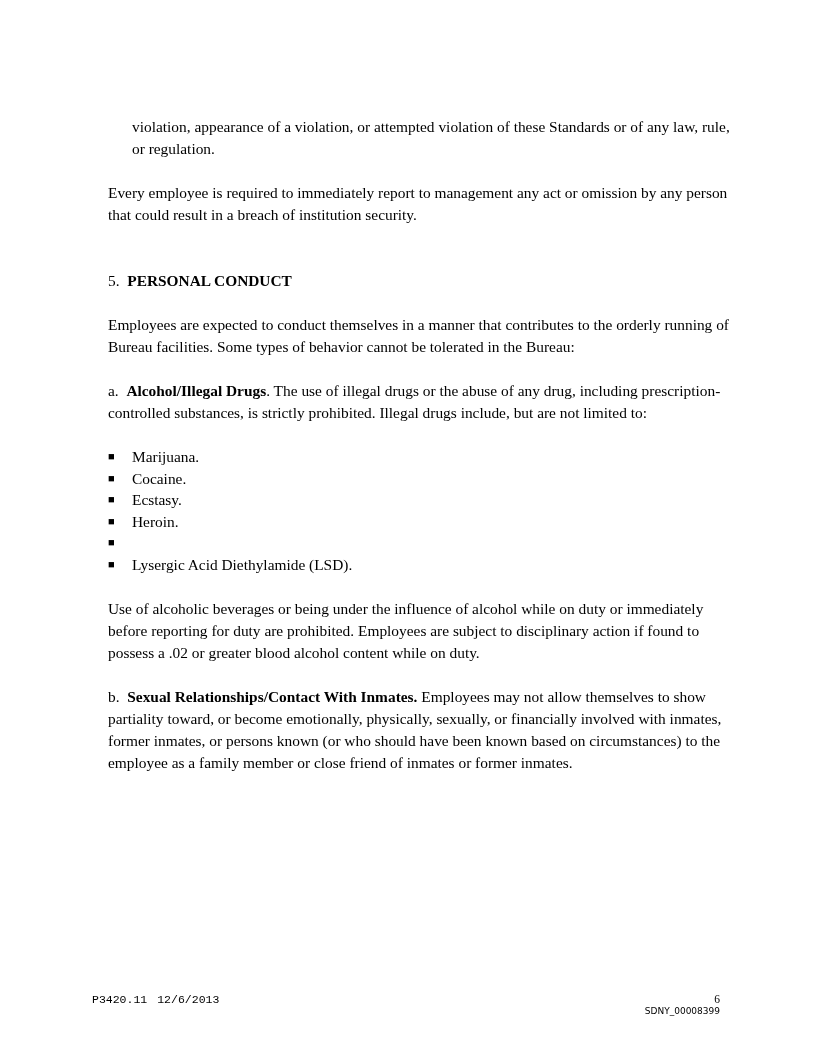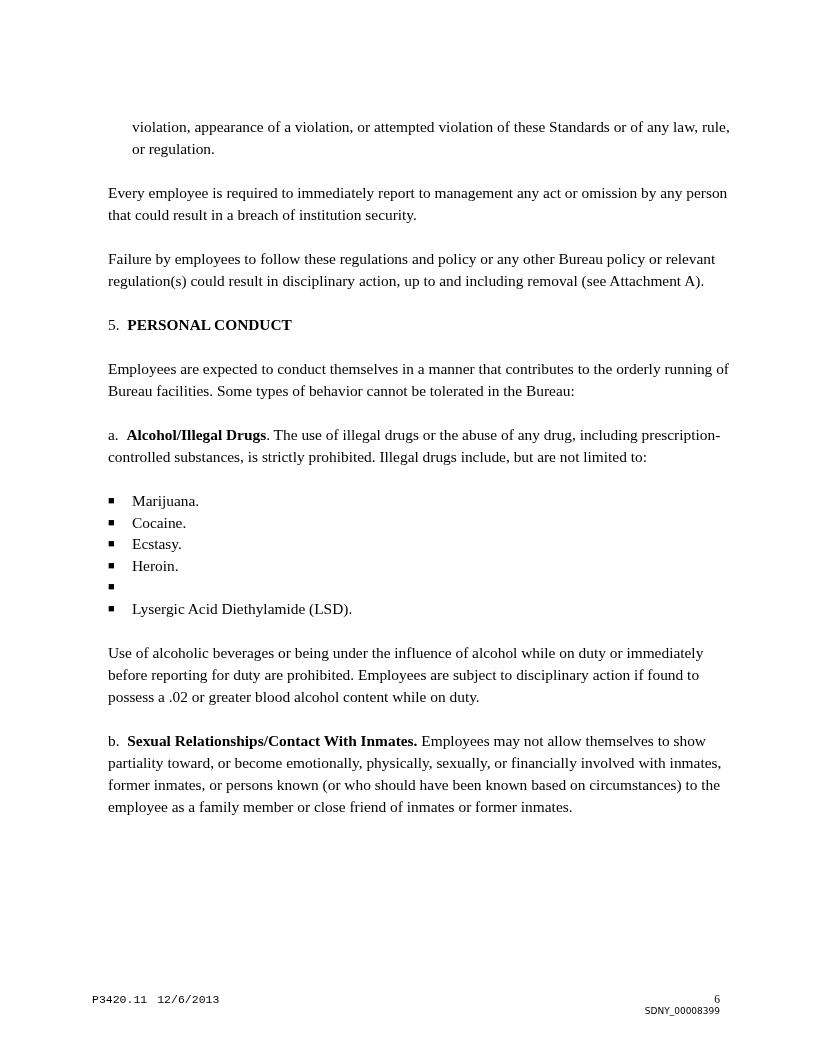--- a/index.html
+++ b/index.html
@@ -27,21 +27,20 @@
     .page-num { font-family: "Liberation Serif", serif; font-size: 11.5px; }
   </style>
 </head>
 <body>
 
 <div class="page">
   <p class="indent">violation, appearance of a violation, or attempted violation of these Standards or of any law, rule, or regulation.</p>
   <div class="gap"></div>
   <p>Every employee is required to immediately report to management any act or omission by any person that could result in a breach of institution security.</p>
   <div class="gap"></div>
-  <p>Failure by employees to follow these regulations and policy or any other Bureau policy or relevant regulation(s) could result in disciplinary action, up to and including removal (see Attachment A).</p>
   <div class="gap"></div>
   <p>
     <span>5.</span>&nbsp;&nbsp;<b>PERSONAL CONDUCT</b>
   </p>
   <div class="gap"></div>
   <p>Employees are expected to conduct themselves in a manner that contributes to the orderly running of Bureau facilities.  Some types of behavior cannot be tolerated in the Bureau:</p>
   <div class="gap"></div>
   <p><span>a.</span>&nbsp;&nbsp;<b>Alcohol/Illegal Drugs</b><span>.  The use of illegal drugs or the abuse of any drug, including prescription-controlled substances, is strictly prohibited.  Illegal drugs include, but are not limited to:</span></p>
   <div class="gap"></div>
   <ul class="bullets">

